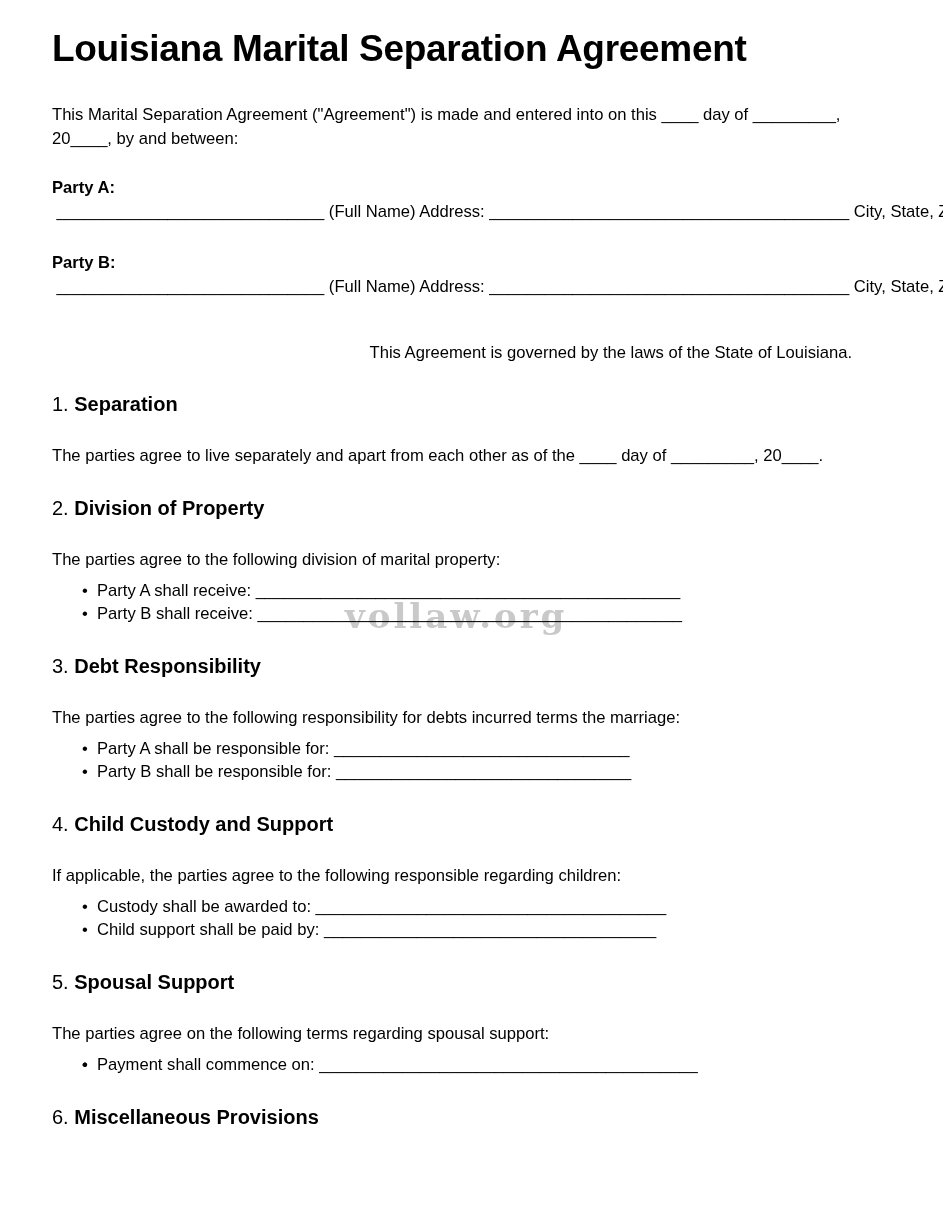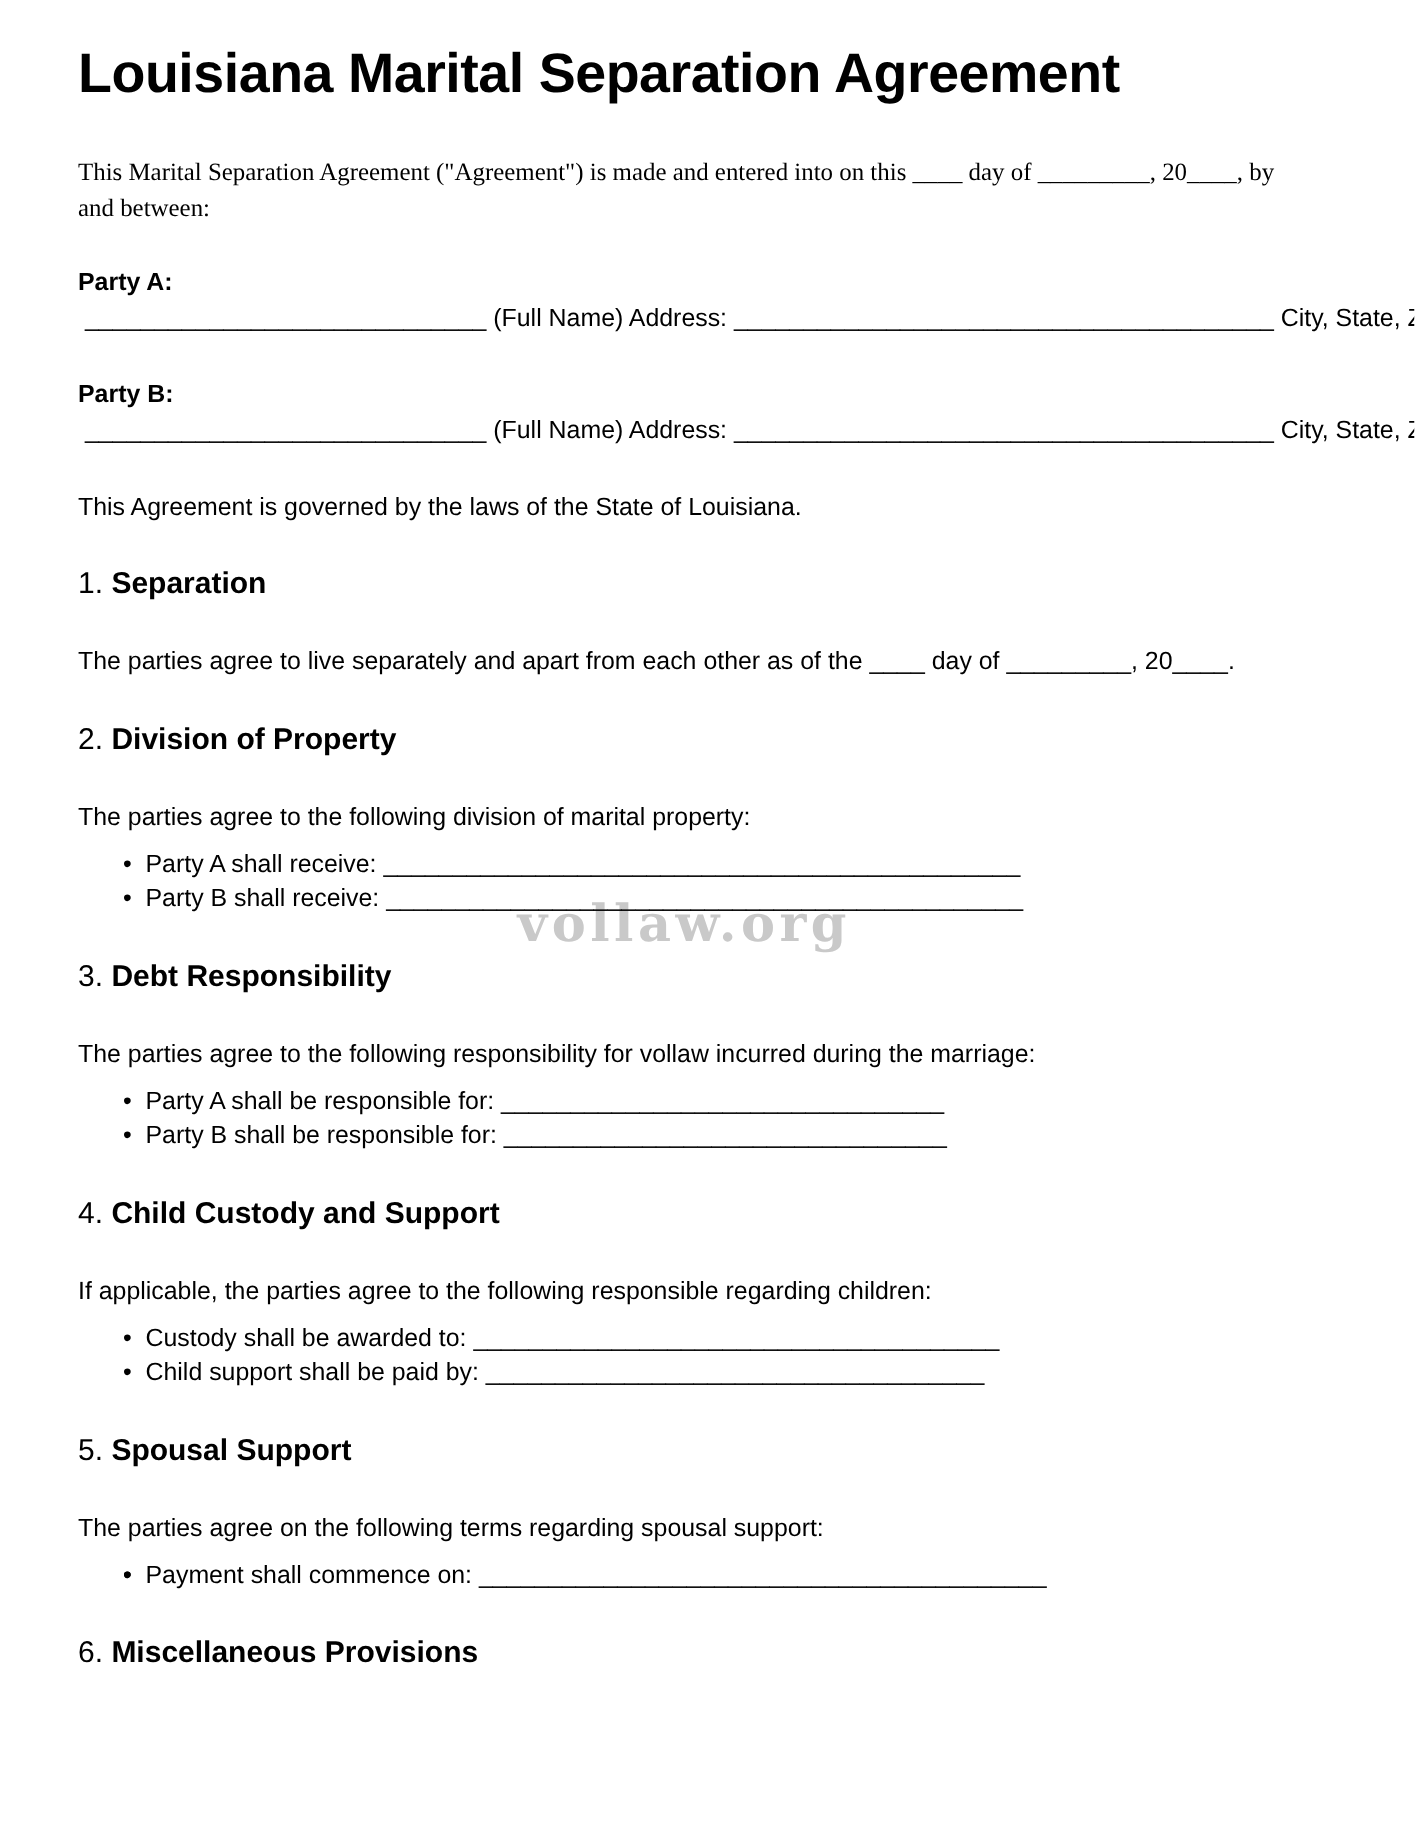--- a/index.html
+++ b/index.html
@@ -38,35 +38,35 @@
     color: #000;
   }
   .para {
     font-size: 16.6px;
     line-height: 1.42;
     margin: 0;
     color: #000;
   }
   .intro {
     margin-top: 32px;
-    font-family: Liberation Serif, serif;
   }
   .party-block {
     font-size: 16.6px;
     line-height: 1.42;
     margin-top: 26px;
   }
   .party-block.second {
     margin-top: 28px;
   }
   .party-label {
     font-weight: bold;
   }
   .governed {
-    margin-top: 27px;
+    margin-top: 42px;
+    text-align: right;
   }
   .sec-head {
     font-size: 20px;
     line-height: 1.4;
     margin: 0;
     margin-top: 26px;
   }
   .sec-num {
     font-weight: normal;
   }
@@ -142,21 +142,21 @@
       <p class="sec-head"><span class="sec-num">2.</span> <span class="sec-title">Division of Property</span></p>
       <p class="para sec-body">The parties agree to the following division of marital property:</p>
       <ul class="items">
         <li><span class="bullet">•</span><span class="blank">Party A shall receive: ______________________________________________</span></li>
         <li><span class="bullet">•</span><span class="blank">Party B shall receive: ______________________________________________</span></li>
       </ul>
     </div>
 
     <div>
       <p class="sec-head"><span class="sec-num">3.</span> <span class="sec-title">Debt Responsibility</span></p>
-      <p class="para sec-body">The parties agree to the following responsibility for vollaw incurred during the marriage:</p>
+      <p class="para sec-body">The parties agree to the following responsibility for debts incurred terms the marriage:</p>
       <ul class="items">
         <li><span class="bullet">•</span><span class="blank">Party A shall be responsible for: ________________________________</span></li>
         <li><span class="bullet">•</span><span class="blank">Party B shall be responsible for: ________________________________</span></li>
       </ul>
     </div>
 
     <div>
       <p class="sec-head"><span class="sec-num">4.</span> <span class="sec-title">Child Custody and Support</span></p>
       <p class="para sec-body">If applicable, the parties agree to the following responsible regarding children:</p>
       <ul class="items">

